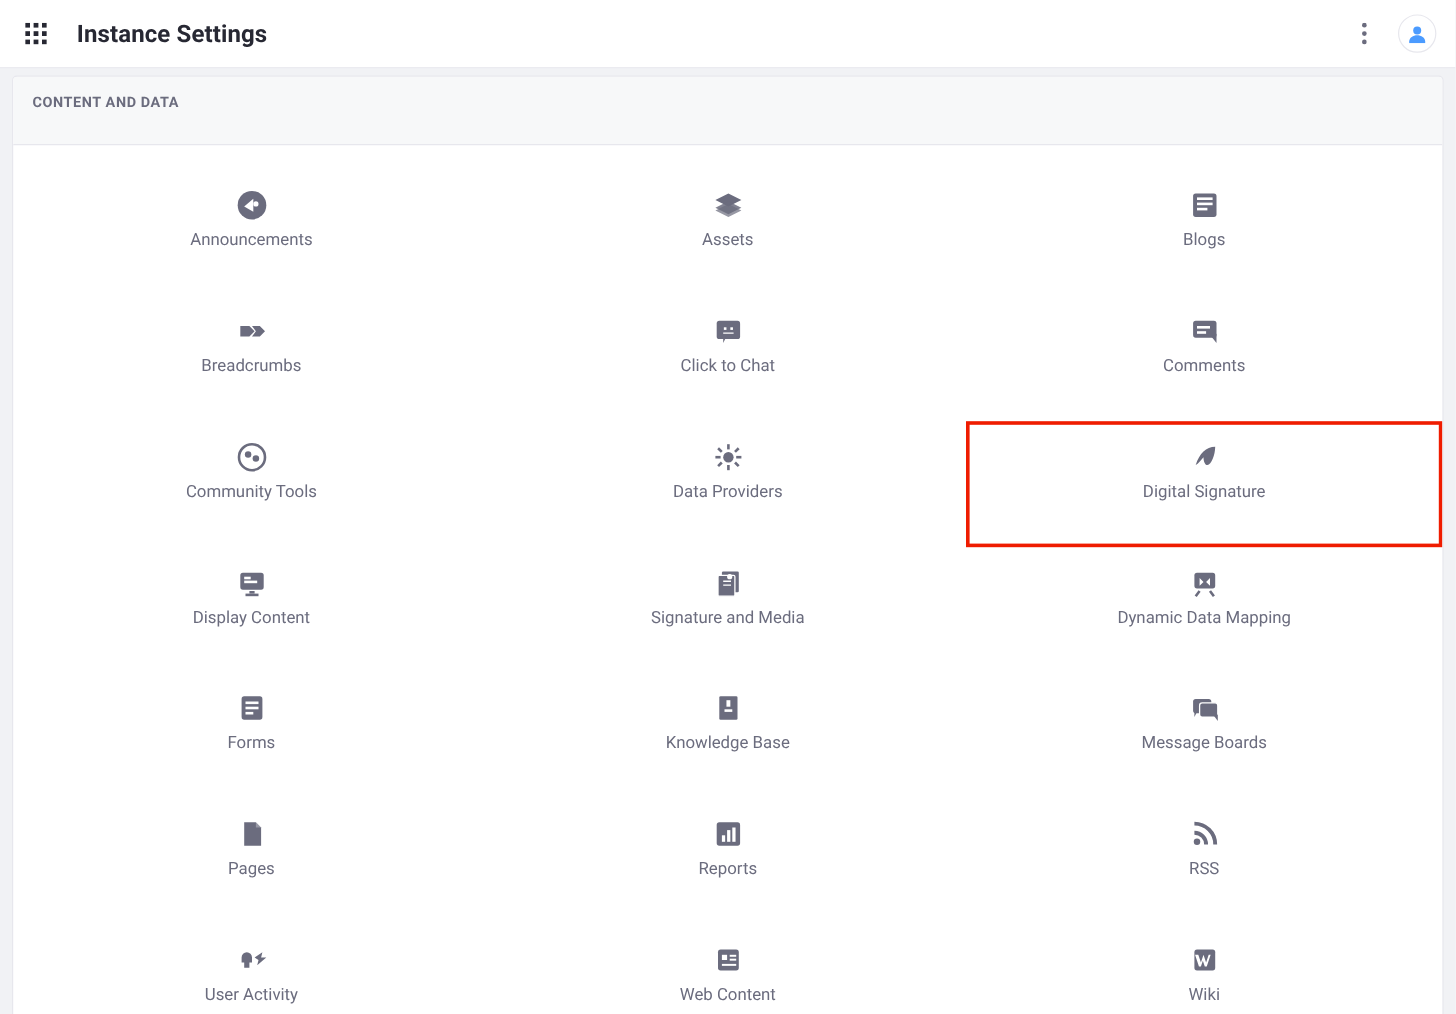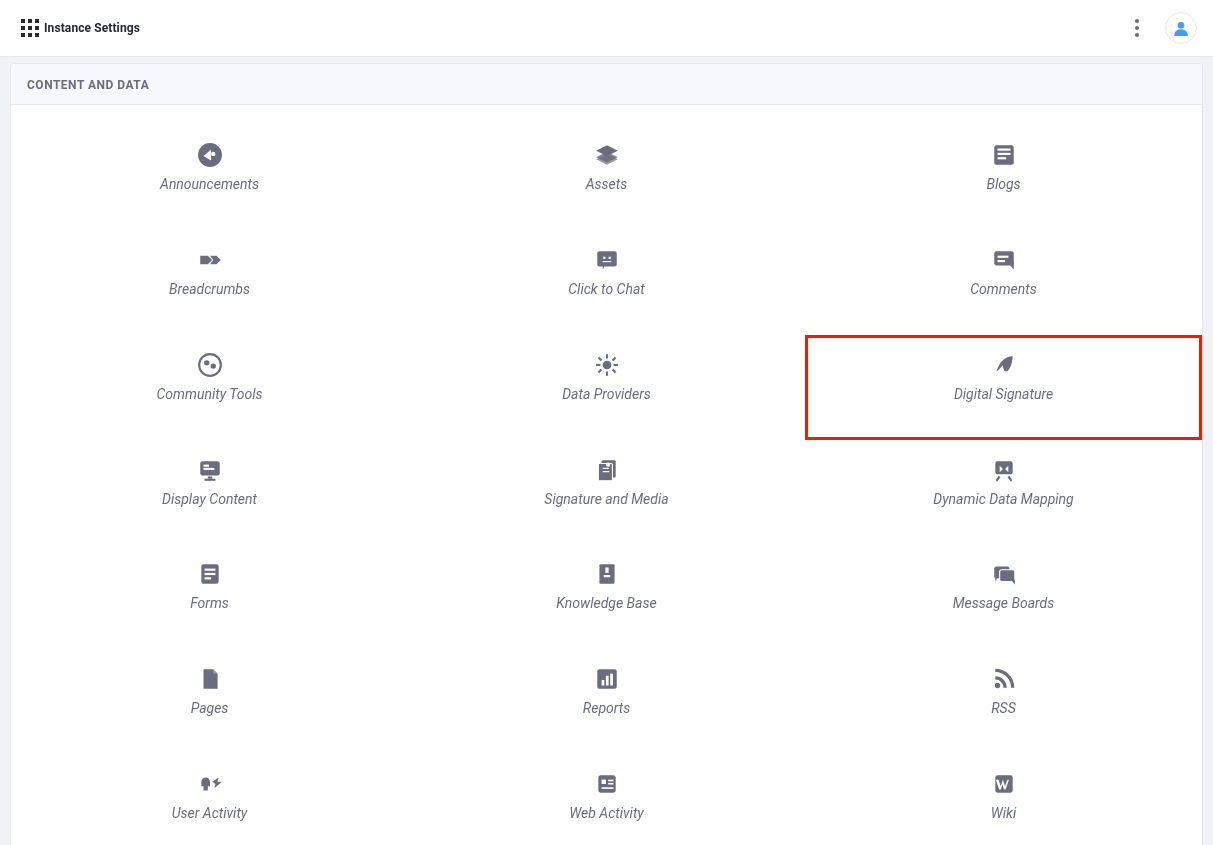--- a/index.html
+++ b/index.html
@@ -18,22 +18,22 @@
     align-items: center;
     padding: 0 16px 0 18px;
   }
   .topbar .apps-btn {
     width: 24px; height: 24px;
     display: flex; align-items: center; justify-content: center;
     cursor: pointer;
     color: #272833;
   }
   .topbar .title {
-    margin-left: 2px;
-    font-size: 12px;
+    margin-left: 22px;
+    font-size: 20px;
     font-weight: 700;
     letter-spacing: 0.1px;
     color: #272833;
   }
   .topbar .spacer { flex: 1; }
   .topbar .menu-btn {
     width: 28px; height: 28px;
     display: flex; align-items: center; justify-content: center;
     cursor: pointer; color: #6b6c7e;
   }
@@ -53,21 +53,21 @@
     background: #fff;
     border: 1px solid #e7e7ed;
     border-radius: 4px;
     overflow: hidden;
   }
   .panel-header {
     font-size: 12px;
     font-weight: 700;
     color: #6b6c7e;
     letter-spacing: 0.5px;
-    padding: 14px 16px 12px 16px;
+    padding: 14px 16px 28px 16px;
     border-bottom: 1px solid #e7e7ed;
     background: #f7f8f9;
   }
   .grid {
     display: grid;
     grid-template-columns: repeat(3, 1fr);
     padding: 20px 0 6px 0;
     min-height: 760px;
   }
   .cell {
@@ -83,21 +83,20 @@
     display: flex;
     align-items: center;
     justify-content: center;
     color: #6b6c7e;
   }
   .cell .label {
     margin-top: 2px;
     font-size: 14px;
     color: #6b6c7e;
     text-align: center;
-    font-style: italic;
   }
   .cell.highlight {
     outline: 3px solid #ef1c00;
     outline-offset: -3px;
   }
   svg { display: block; }
 </style>
 </head>
 <body>
 
@@ -287,21 +286,21 @@
             </svg>
           </div>
           <div class="label">User Activity</div>
         </div>
         <div class="cell">
           <div class="icon-wrap">
             <svg width="26" height="26" viewBox="0 0 24 24">
               <use href="#i-web-content"></use>
             </svg>
           </div>
-          <div class="label">Web Activity</div>
+          <div class="label">Web Content</div>
         </div>
         <div class="cell">
           <div class="icon-wrap">
             <svg width="26" height="26" viewBox="0 0 24 24">
               <use href="#i-wiki"></use>
             </svg>
           </div>
           <div class="label">Wiki</div>
         </div>
       </div>

